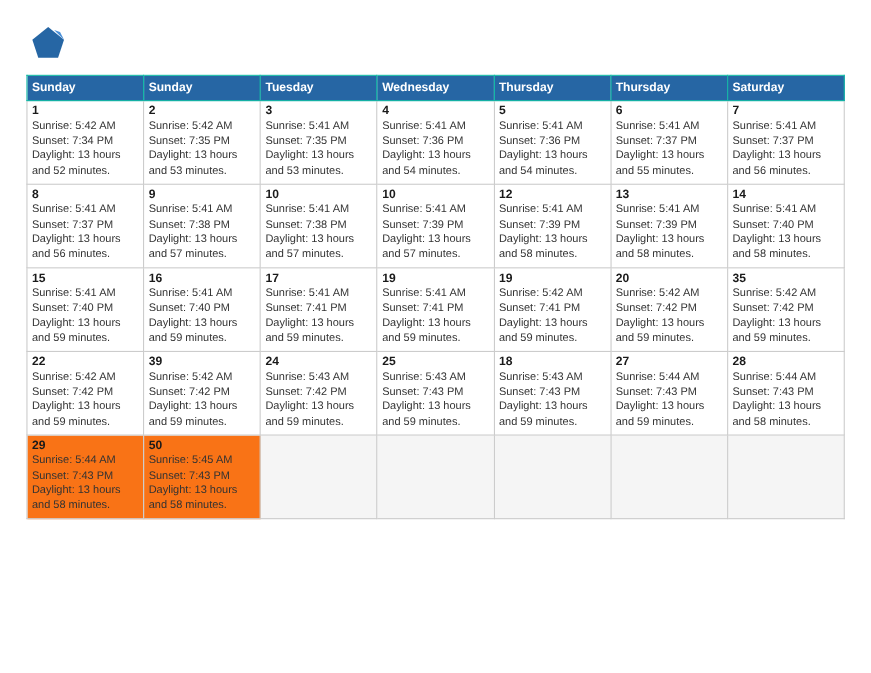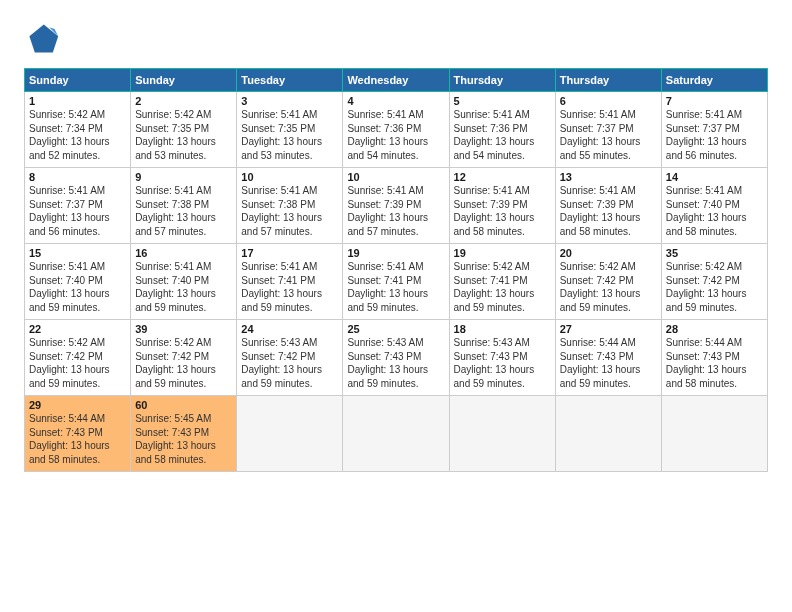--- a/index.html
+++ b/index.html
@@ -66,21 +66,21 @@
     }
     .calendar tbody td {
       border: 1px solid #ccc;
       vertical-align: top;
       padding: 3px 4px;
       width: 14.28%;
       height: 76px;
       background: white;
     }
     .calendar tbody tr:last-child td {
-      background: #fdba74;
+      background: #f97316;
     }
     .day-num {
       font-size: 11px;
       font-weight: bold;
       color: #1a1a1a;
       display: block;
       margin-bottom: 1px;
     }
     .day-info {
       color: #333;
@@ -244,21 +244,21 @@
             <span class="day-num">28</span>
             <div class="day-info">Sunrise: 5:44 AM<br>Sunset: 7:43 PM<br>Daylight: 13 hours and 58 minutes.</div>
           </td>
         </tr>
         <tr>
           <td>
             <span class="day-num">29</span>
             <div class="day-info">Sunrise: 5:44 AM<br>Sunset: 7:43 PM<br>Daylight: 13 hours and 58 minutes.</div>
           </td>
           <td>
-            <span class="day-num">60</span>
+            <span class="day-num">50</span>
             <div class="day-info">Sunrise: 5:45 AM<br>Sunset: 7:43 PM<br>Daylight: 13 hours and 58 minutes.</div>
           </td>
           <td class="empty-cell"></td>
           <td class="empty-cell"></td>
           <td class="empty-cell"></td>
           <td class="empty-cell"></td>
           <td class="empty-cell"></td>
         </tr>
       </tbody>
   </table>

